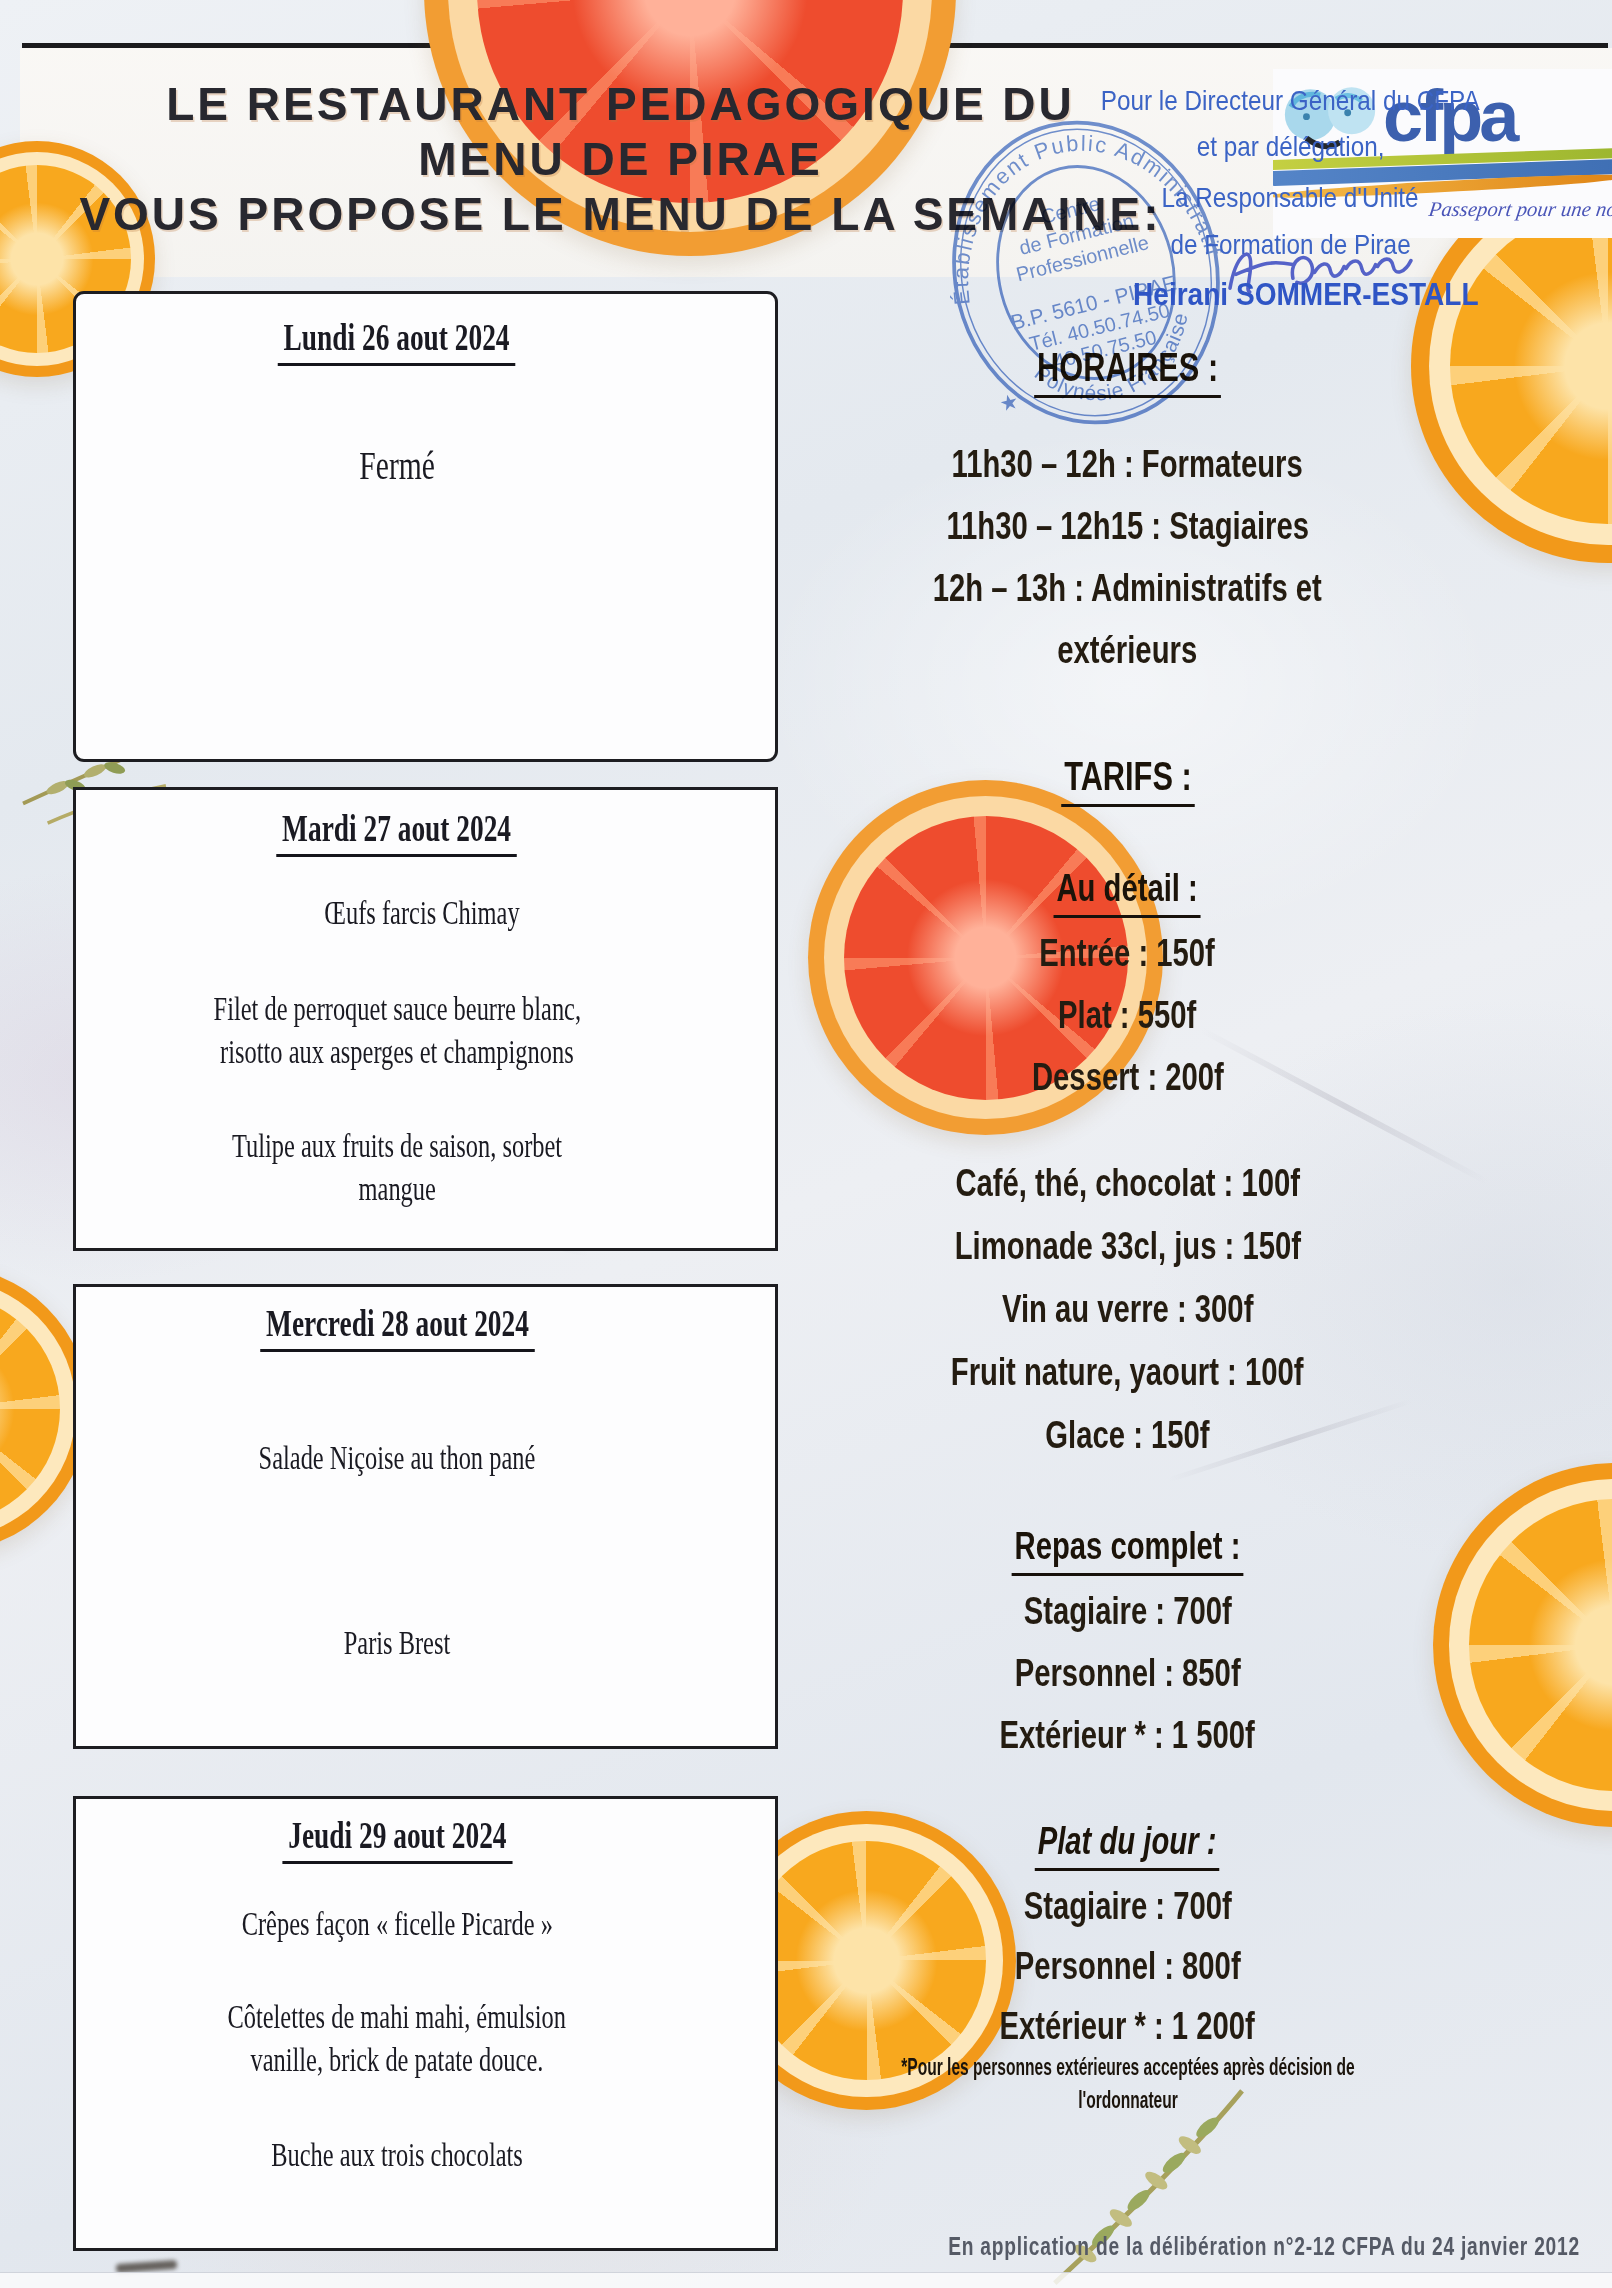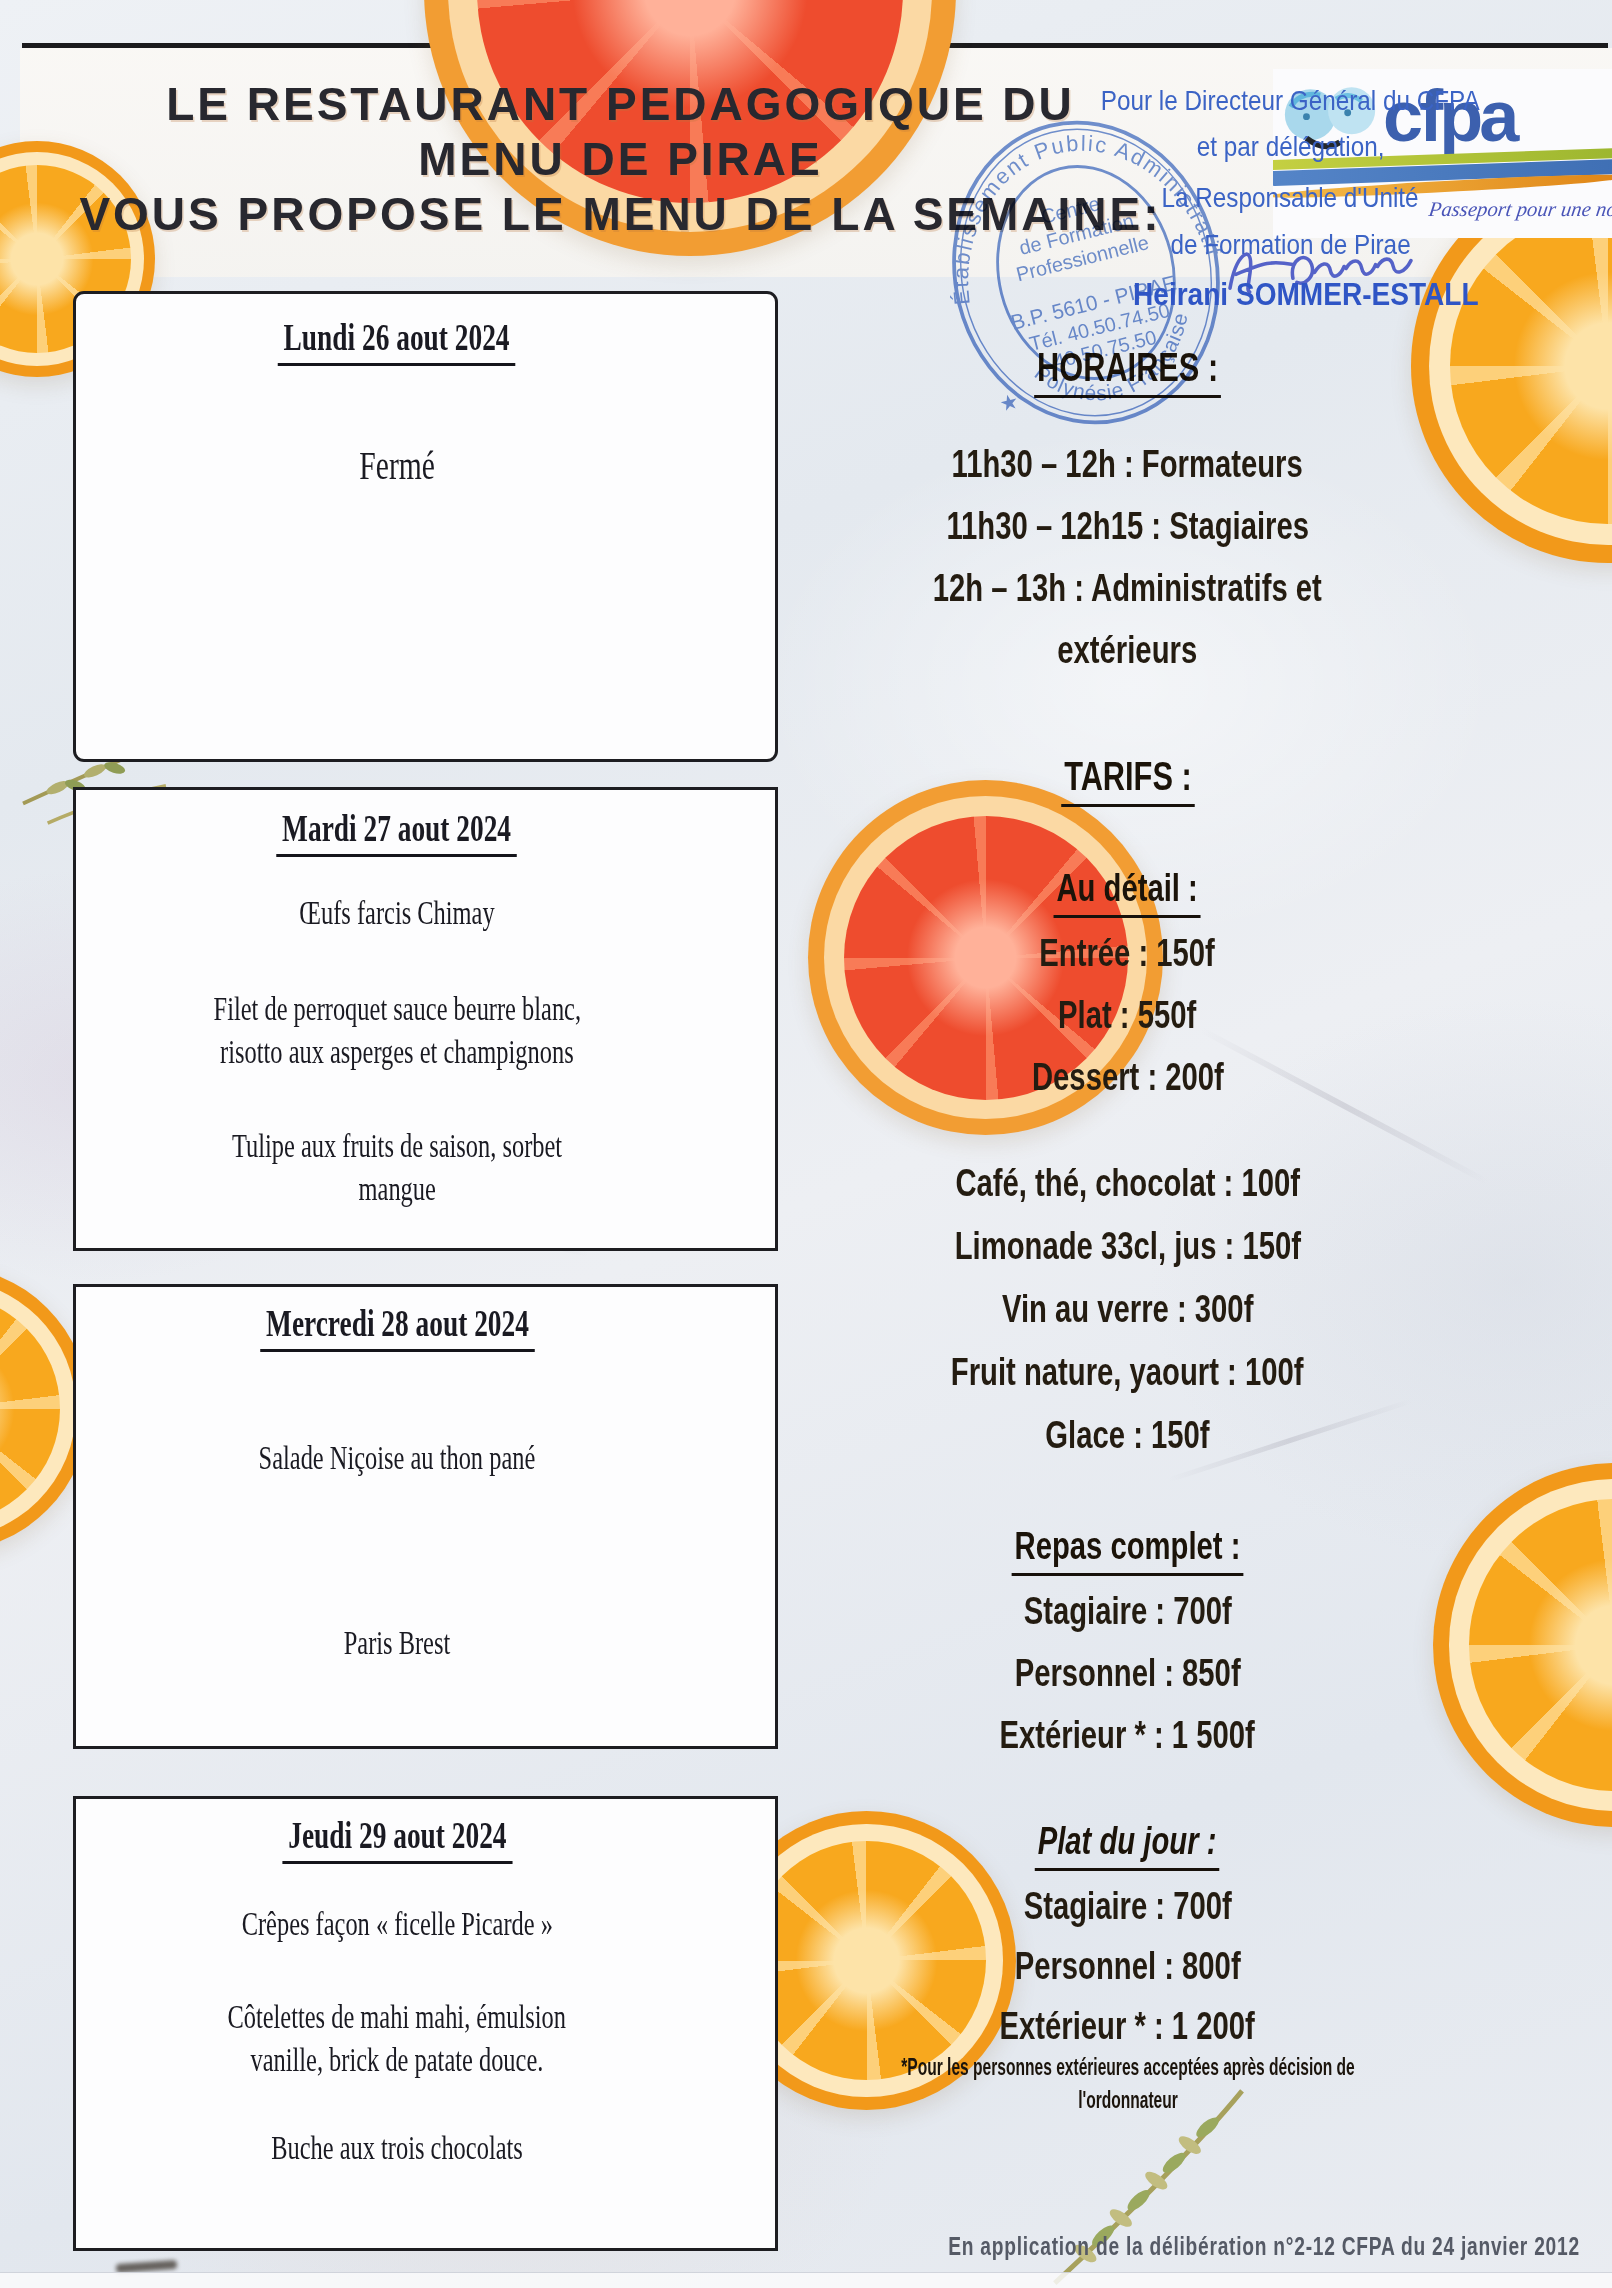--- a/index.html
+++ b/index.html
@@ -236,21 +236,21 @@
           <div class="serif-line big">Fermé</div>
         </div>
     </div>
   </div>
 
   <div class="daybox" style="top:787px;height:464px;">
     <div class="day-inner">
       <div class="slot day-head" style="top:16.7px;">
           <div class="serif-line">Mardi 27 aout 2024</div>
         </div>
-      <div class="slot" style="top:102px;">
+      <div class="slot" style="top:102px;padding-left:25px;">
           <div class="serif-line">Œufs farcis Chimay</div>
         </div>
       <div class="slot" style="top:198px;">
         <div class="serif-line">Filet de perroquet sauce beurre blanc,</div>
         <div class="serif-line">risotto aux asperges et champignons</div>
       </div>
       <div class="slot" style="top:335px;">
         <div class="serif-line">Tulipe aux fruits de saison, sorbet</div>
         <div class="serif-line">mangue</div>
       </div>
@@ -276,21 +276,21 @@
       <div class="slot day-head" style="top:14.8px;">
           <div class="serif-line">Jeudi 29 aout 2024</div>
         </div>
       <div class="slot" style="top:104px;">
           <div class="serif-line">Crêpes façon « ficelle Picarde »</div>
         </div>
       <div class="slot" style="top:197px;">
         <div class="serif-line">Côtelettes de mahi mahi, émulsion</div>
         <div class="serif-line">vanille, brick de patate douce.</div>
       </div>
-      <div class="slot" style="top:328px;">
+      <div class="slot" style="top:335px;">
           <div class="serif-line">Buche aux trois chocolats</div>
         </div>
     </div>
   </div>
 
   <div class="rc" style="top:343px;">
       <div class="rc-head">HORAIRES :</div>
     </div>
   <div class="rc" style="top:433px;">
     <div class="rc-line">11h30 – 12h : Formateurs</div>

